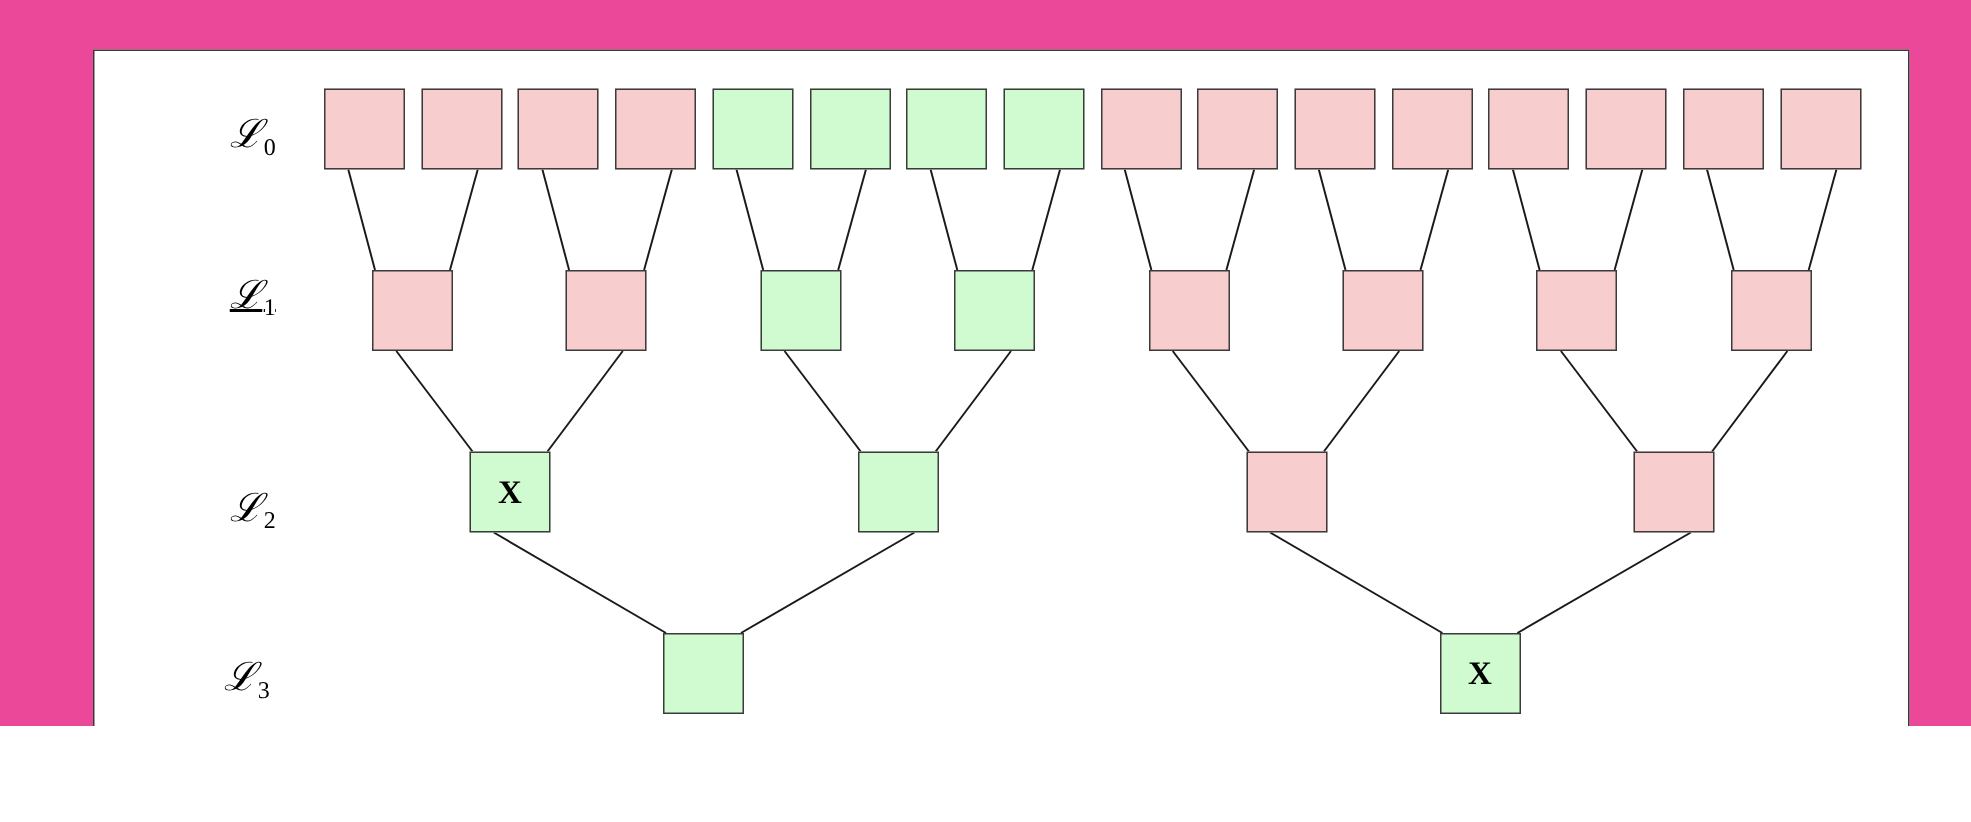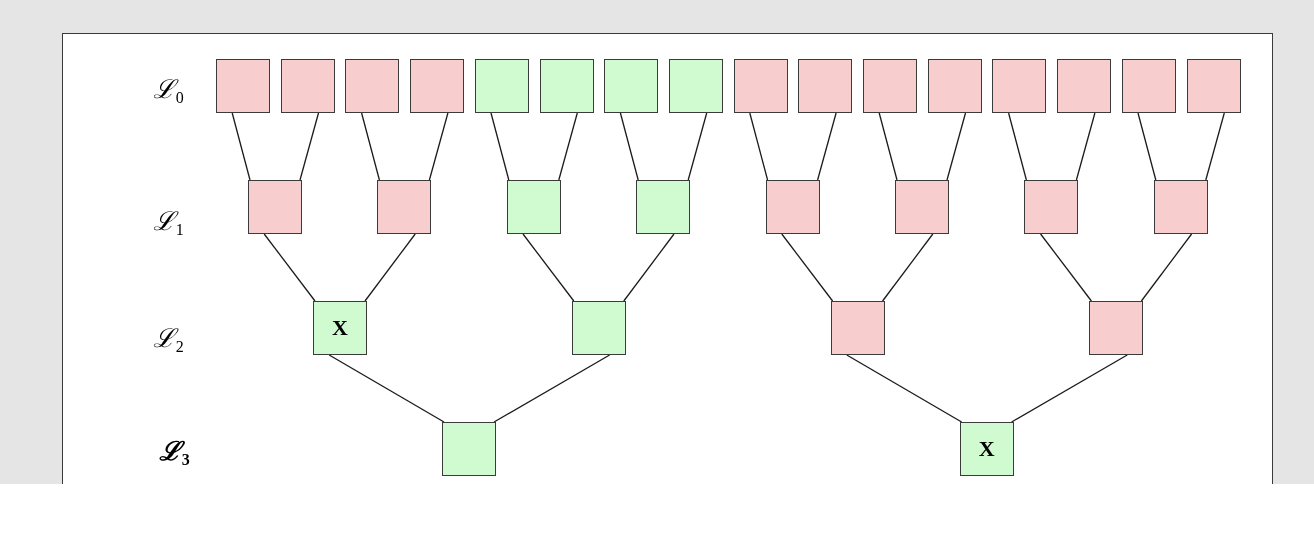--- a/index.html
+++ b/index.html
@@ -8,21 +8,21 @@
     padding: 0;
     background: #ffffff;
   }
   body {
     font-family: "Liberation Serif", "DejaVu Serif", serif;
   }
   #canvas {
     position: relative;
     width: 1314px;
     height: 484px;
-    background: #e5e5e5;
+    background: #ec4899;
     overflow: hidden;
   }
   #frame {
     position: absolute;
     left: 62px;
     top: 33px;
     width: 1211px;
     height: 470px;
     border: 1.6px solid #3a3a3a;
     box-sizing: border-box;
@@ -110,23 +110,23 @@
       <line x1="1040.60" y1="234.00" x2="1091.40" y2="301.00" stroke="#1a1a1a" stroke-width="1.3"></line>
       <line x1="1191.60" y1="234.00" x2="1141.40" y2="301.00" stroke="#1a1a1a" stroke-width="1.3"></line>
       <line x1="329.20" y1="355.00" x2="444.00" y2="422.00" stroke="#1a1a1a" stroke-width="1.3"></line>
       <line x1="609.60" y1="355.00" x2="494.00" y2="422.00" stroke="#1a1a1a" stroke-width="1.3"></line>
       <line x1="846.80" y1="355.00" x2="961.60" y2="422.00" stroke="#1a1a1a" stroke-width="1.3"></line>
       <line x1="1127.20" y1="355.00" x2="1011.60" y2="422.00" stroke="#1a1a1a" stroke-width="1.3"></line>
     </svg>
 
   <div id="labels">
       <div class="layer-label" style="left: 168px; top: 87px;"><span class="scriptL">ℒ</span><span class="sub">0</span></div>
-      <div class="layer-label" style="left: 168px; top: 219px;"><span class="scriptL">ℒ</span><span class="sub">1</span></div>
+      <div class="layer-label" style="left: 168px; top: 194px; text-decoration: underline;"><span class="scriptL">ℒ</span><span class="sub">1</span></div>
       <div class="layer-label" style="left: 168px; top: 336px;"><span class="scriptL">ℒ</span><span class="sub">2</span></div>
-      <div class="layer-label" style="left: 174px; top: 449px; font-weight: bold;"><span class="scriptL">ℒ</span><span class="sub">3</span></div>
+      <div class="layer-label" style="left: 164px; top: 449px;"><span class="scriptL">ℒ</span><span class="sub">3</span></div>
     </div>
 
   <div id="nodes">
       <div class="node pink" style="left: 216px; top: 59px; width: 54px; height: 54px; background: rgb(247, 205, 205); border-color: rgb(59, 59, 59);"></div>
       <div class="node pink" style="left: 280.7px; top: 59px; width: 54px; height: 54px; background: rgb(247, 205, 205); border-color: rgb(59, 59, 59);"></div>
       <div class="node pink" style="left: 345.4px; top: 59px; width: 54px; height: 54px; background: rgb(247, 205, 205); border-color: rgb(59, 59, 59);"></div>
       <div class="node pink" style="left: 410.1px; top: 59px; width: 54px; height: 54px; background: rgb(247, 205, 205); border-color: rgb(59, 59, 59);"></div>
       <div class="node green" style="left: 474.8px; top: 59px; width: 54px; height: 54px; background: rgb(208, 251, 208); border-color: rgb(59, 59, 59);"></div>
       <div class="node green" style="left: 539.5px; top: 59px; width: 54px; height: 54px; background: rgb(208, 251, 208); border-color: rgb(59, 59, 59);"></div>
       <div class="node green" style="left: 604.2px; top: 59px; width: 54px; height: 54px; background: rgb(208, 251, 208); border-color: rgb(59, 59, 59);"></div>

